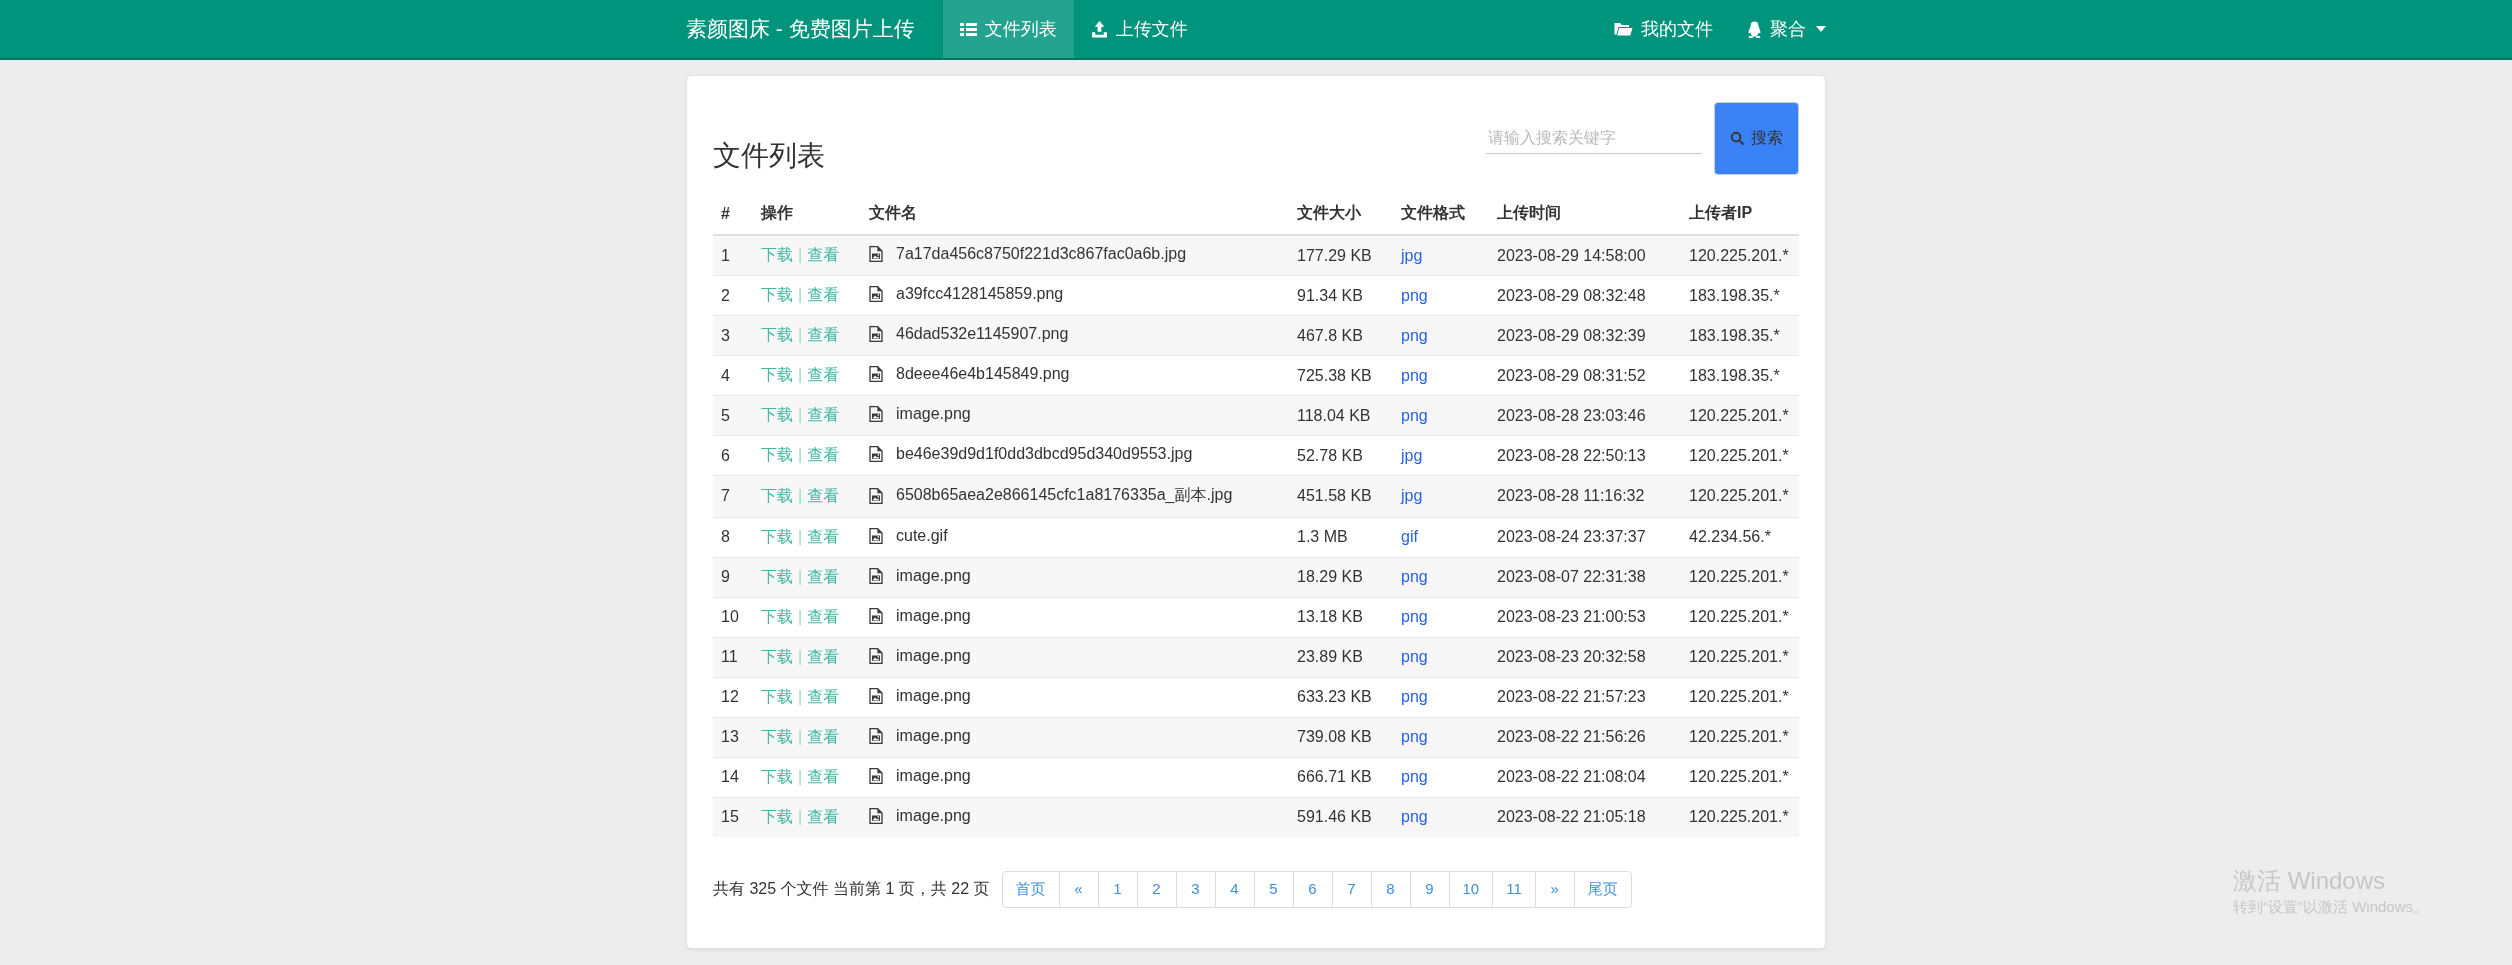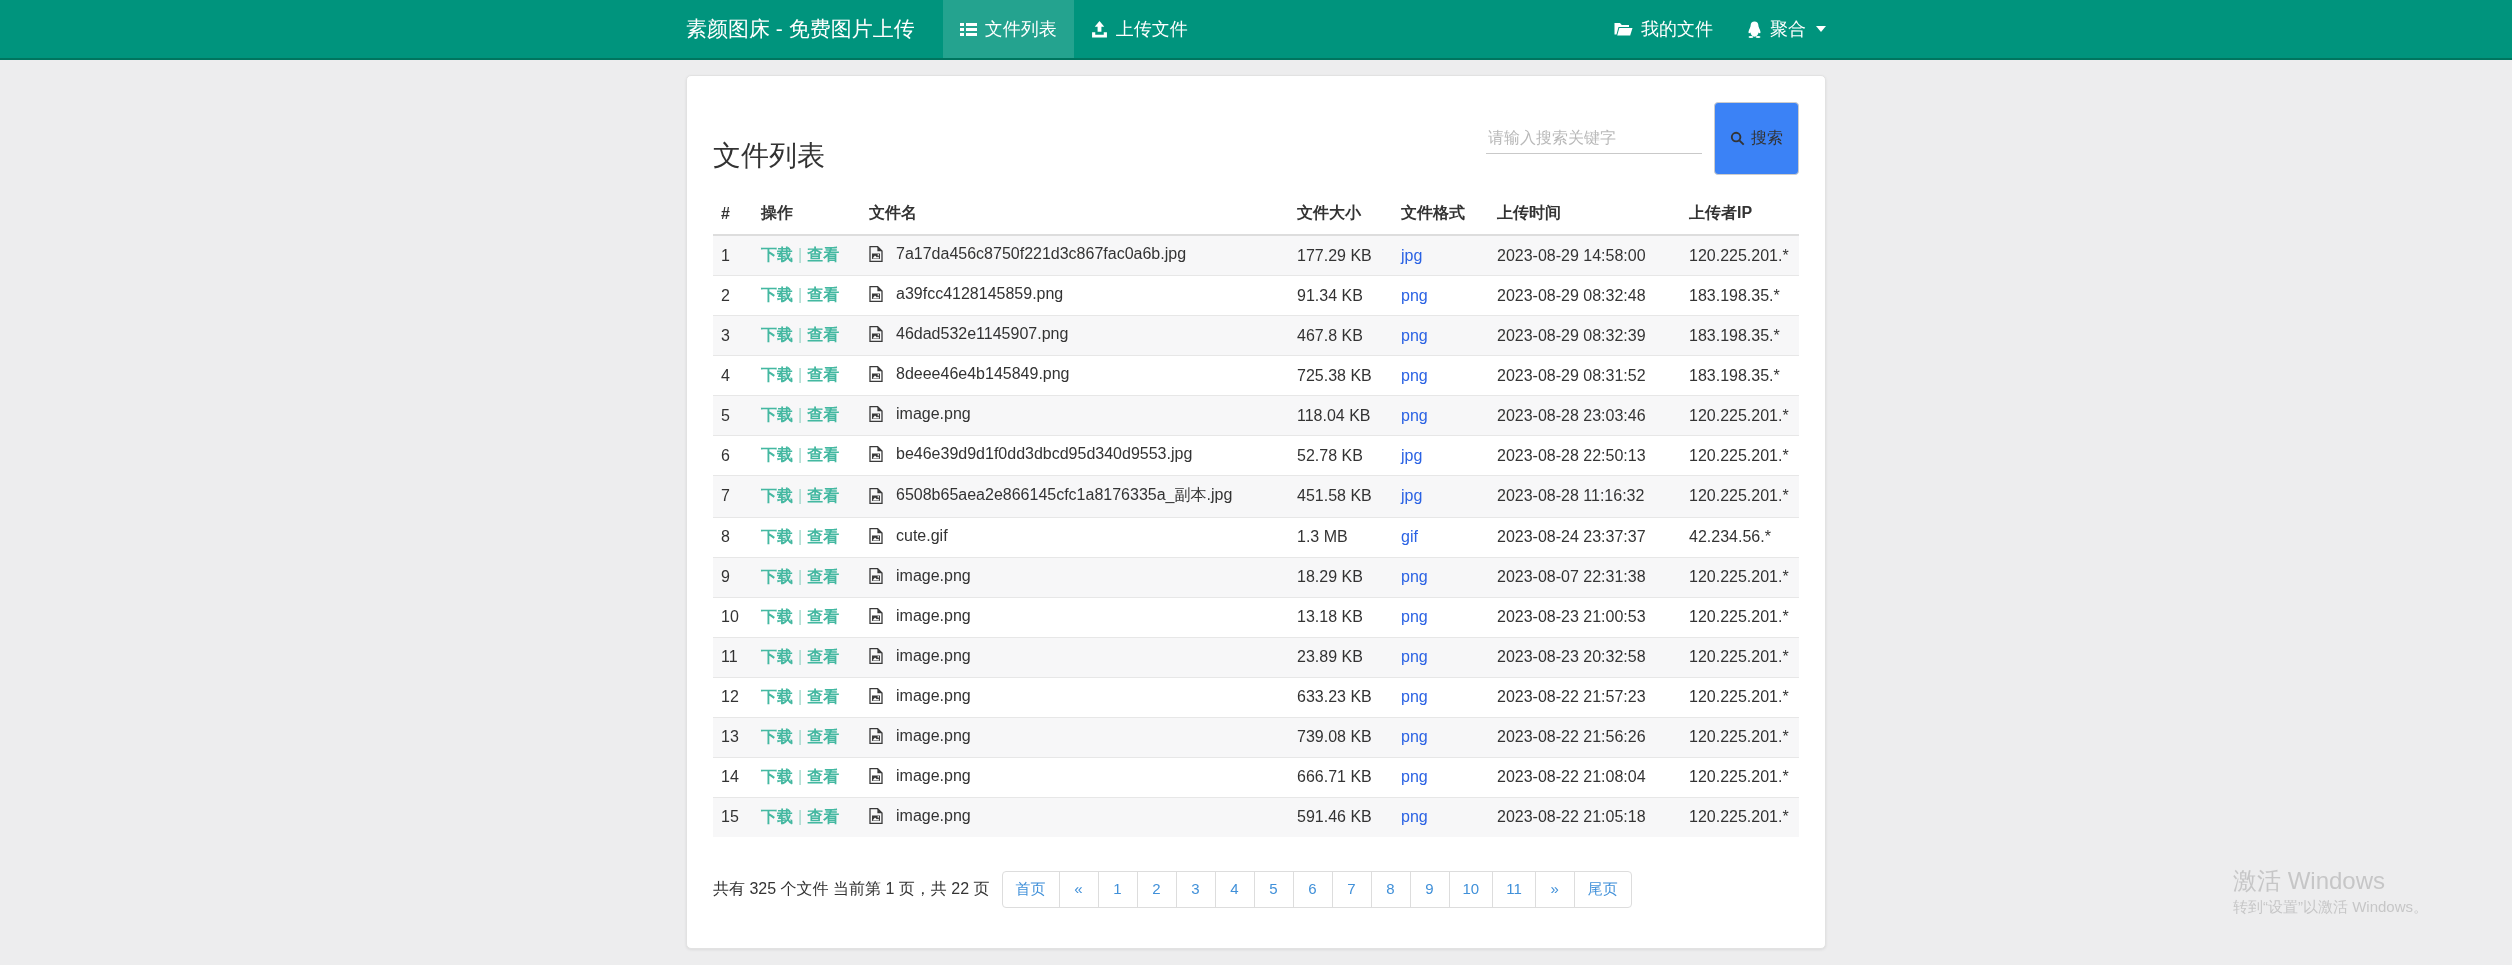--- a/index.html
+++ b/index.html
@@ -75,21 +75,21 @@
   table { width:100%; border-collapse:collapse; margin-top:18px; font-size:16px; }
   col.c-idx{width:40px} col.c-act{width:108px} col.c-name{width:428px}
   col.c-size{width:104px} col.c-fmt{width:96px} col.c-time{width:192px}
   thead th {
     text-align:left; font-weight:bold; color:#333;
     padding:10px 8px; border-bottom:2px solid #ddd; white-space:nowrap;
   }
   tbody td { padding:9px 8px; border-top:1px solid #e7e7e7; white-space:nowrap; }
   tbody tr:first-child td { border-top:none; }
   tbody tr:nth-child(odd) { background:#f7f7f8; }
-  .act-link { color:#44b8a1; text-decoration:none; cursor:pointer;font-weight:bold; }
+  .act-link { color:#44b8a1; text-decoration:none; cursor:pointer; }
   .act-sep { color:#9fd6c9; margin:0 5px; }
   .fmt-link { color:#2a62e4; text-decoration:none; cursor:pointer; }
   .fname { display:inline-flex; align-items:center; gap:13px; }
   .file-ico { color:#3a3a3a; display:inline-flex; }
 
   
   .card-foot { display:flex; justify-content:flex-start; align-items:center; margin-top:34px; }
   .summary { font-size:16px; color:#333; }
   .pagination { display:inline-flex;padding-left:12px; }
   .page-btn {

